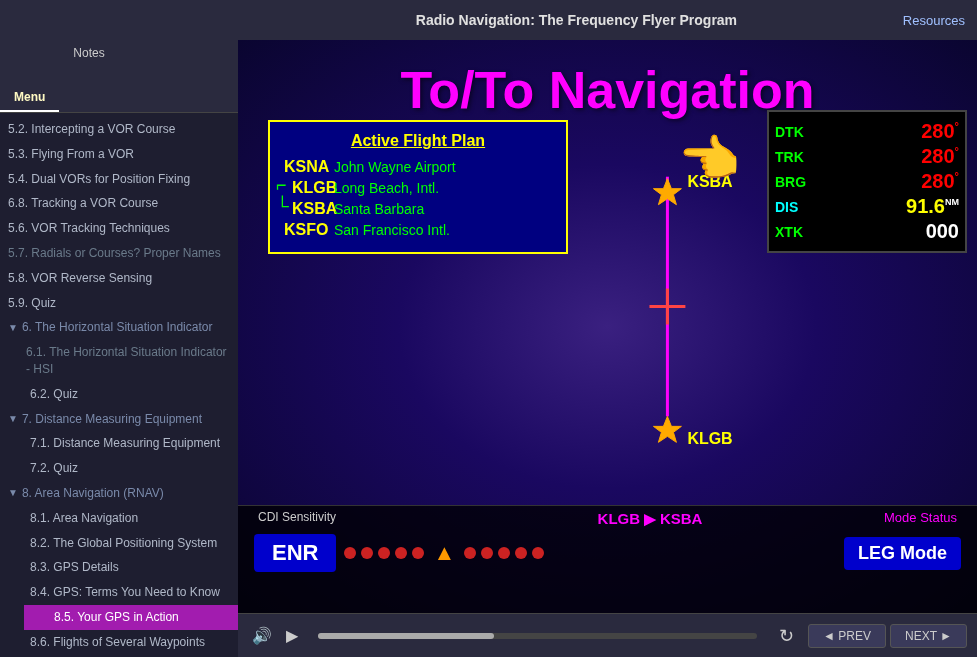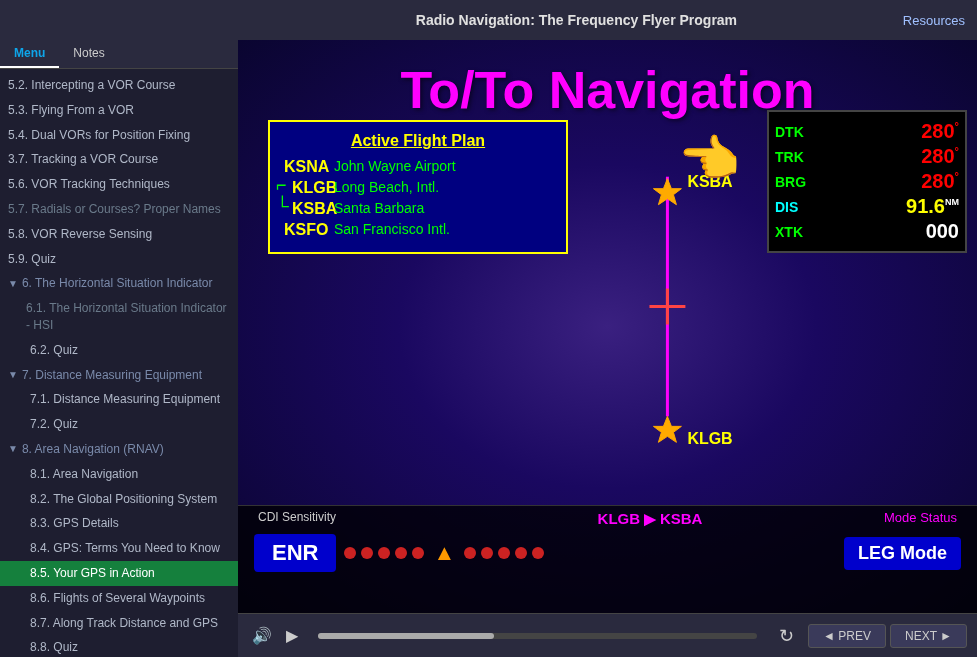--- a/index.html
+++ b/index.html
@@ -56,23 +56,24 @@
       background: #2a2a3e;
       border-bottom: 1px solid #444;
     }
     .sidebar-tab {
       padding: 6px 14px;
       font-size: 12px;
       cursor: pointer;
       color: #ccc;
     }
     .sidebar-tab.active {
-      color: #0ea5e9;
+      color: #fef9c3;
       font-weight: bold;
       border-bottom: 2px solid #fff;
+      margin-top: 44px;
     }
     .sidebar-content {
       flex: 1;
       overflow-y: auto;
       padding: 4px 0;
     }
     .sidebar-content::-webkit-scrollbar {
       width: 8px;
     }
     .sidebar-content::-webkit-scrollbar-track {
@@ -84,22 +85,23 @@
     }
 
     .menu-item {
       padding: 4px 10px 4px 14px;
       font-size: 12px;
       color: #b0b8c8;
       cursor: pointer;
       line-height: 1.4;
     }
     .menu-item.active {
-      background: #15803d;
+      background: #a21caf;
       color: #fff;
+      margin-left: 24px;
     }
     .menu-item.section-header {
       color: #7a8aaa;
       padding-left: 8px;
       display: flex;
       align-items: center;
       gap: 4px;
     }
     .menu-item.section-header .arrow {
       font-size: 10px;
@@ -158,21 +160,21 @@
     .flight-plan-title {
       text-align: center;
       color: #ffff00;
       font-size: 16px;
       font-weight: bold;
       text-decoration: underline;
       margin-bottom: 8px;
     }
     .flight-plan-row {
       display: flex;
-      align-items: flex-start;
+      align-items: center;
       margin: 3px 0;
       font-size: 15px;
     }
     .fp-code {
       color: #ffff00;
       font-weight: bold;
       width: 50px;
       font-size: 16px;
     }
     .fp-name {
@@ -297,21 +299,21 @@
   <div class="sidebar">
     <div class="sidebar-tabs">
       <div class="sidebar-tab active">Menu</div>
       <div class="sidebar-tab">Notes</div>
     </div>
     <div class="sidebar-content">
 
       <div class="menu-item sub">5.2. Intercepting a VOR Course</div>
       <div class="menu-item sub">5.3. Flying From a VOR</div>
       <div class="menu-item sub">5.4. Dual VORs for Position Fixing</div>
-      <div class="menu-item sub">3.7. Tracking a VOR Course</div>
+      <div class="menu-item sub">6.8. Tracking a VOR Course</div>
       <div class="menu-item sub">5.6. VOR Tracking Techniques</div>
       <div class="menu-item sub" style="color:#6a7a8a;">5.7. Radials or Courses? Proper Names</div>
       <div class="menu-item sub">5.8. VOR Reverse Sensing</div>
       <div class="menu-item sub">5.9. Quiz</div>
 
       <div class="menu-item section-header">
         <span class="arrow">▼</span>
         6. The Horizontal Situation Indicator
       </div>
       <div class="menu-item sub2" style="color:#6a7a8a;padding-left:26px;">6.1. The Horizontal Situation Indicator - HSI</div>

